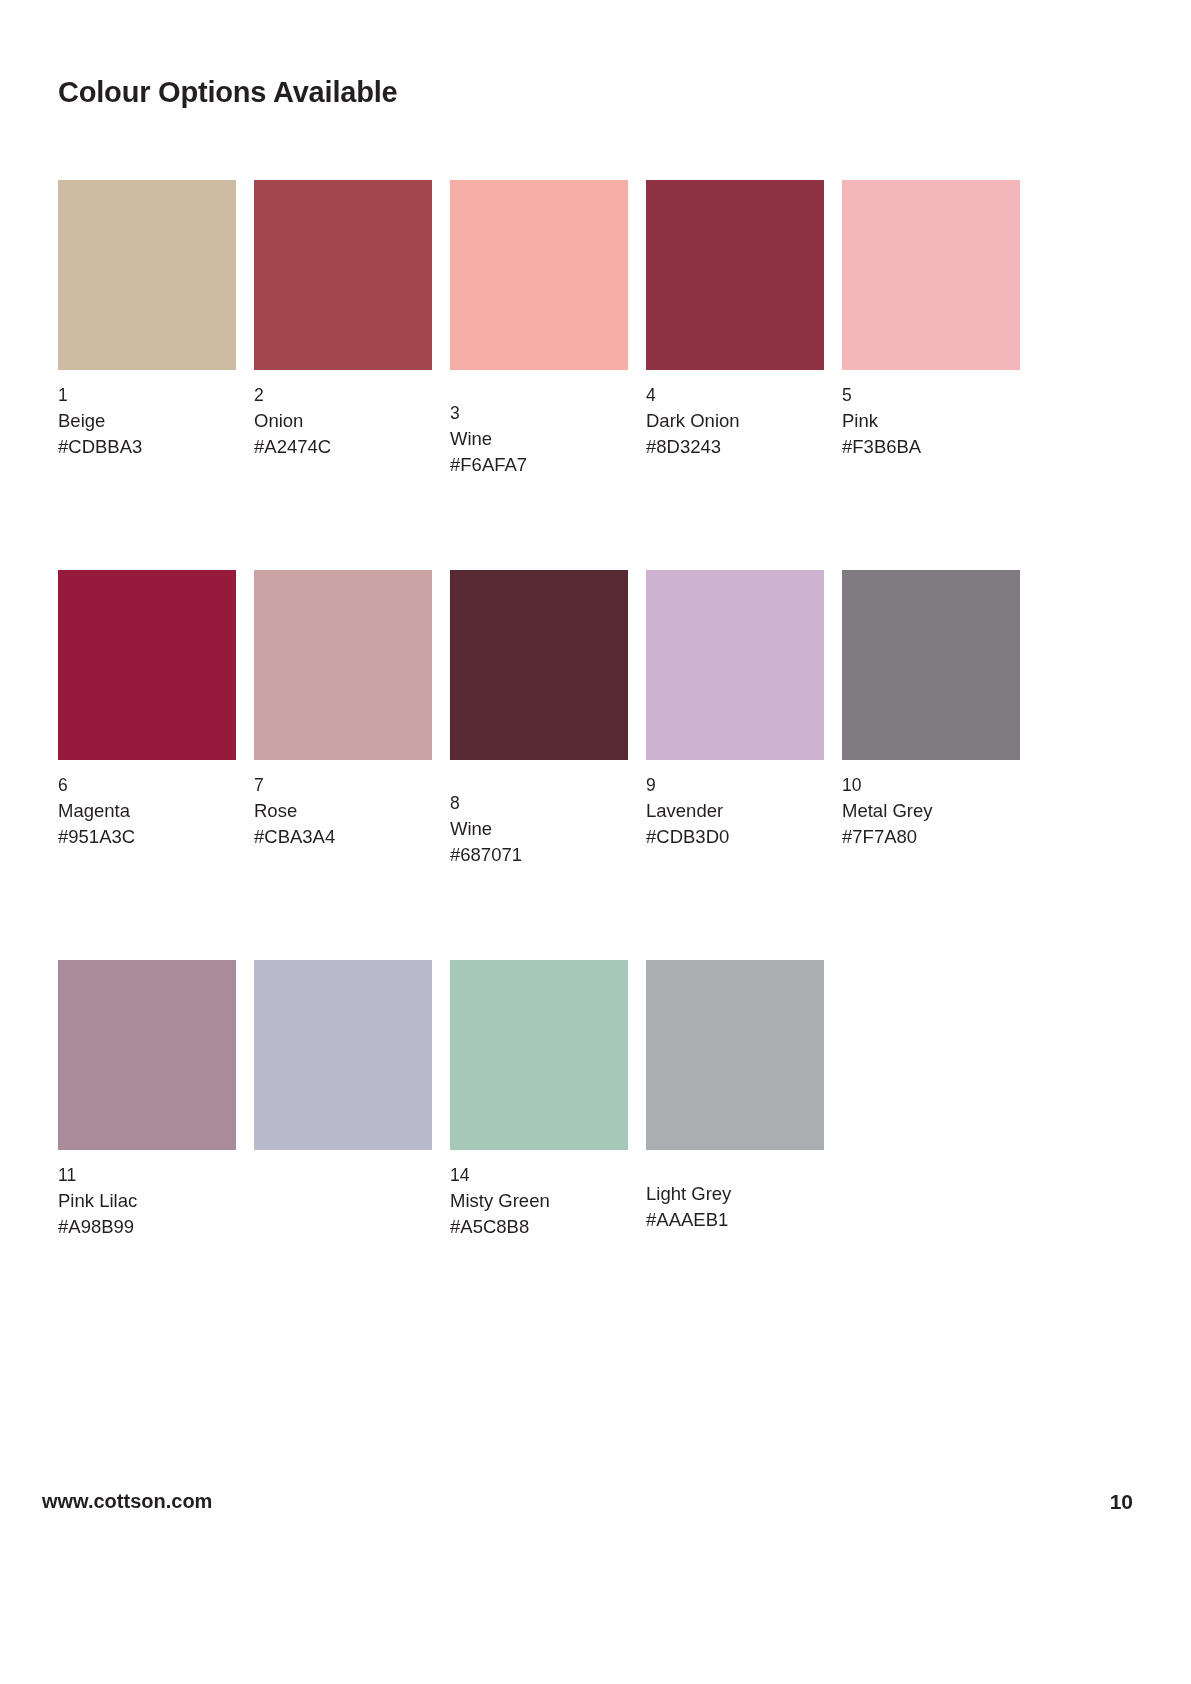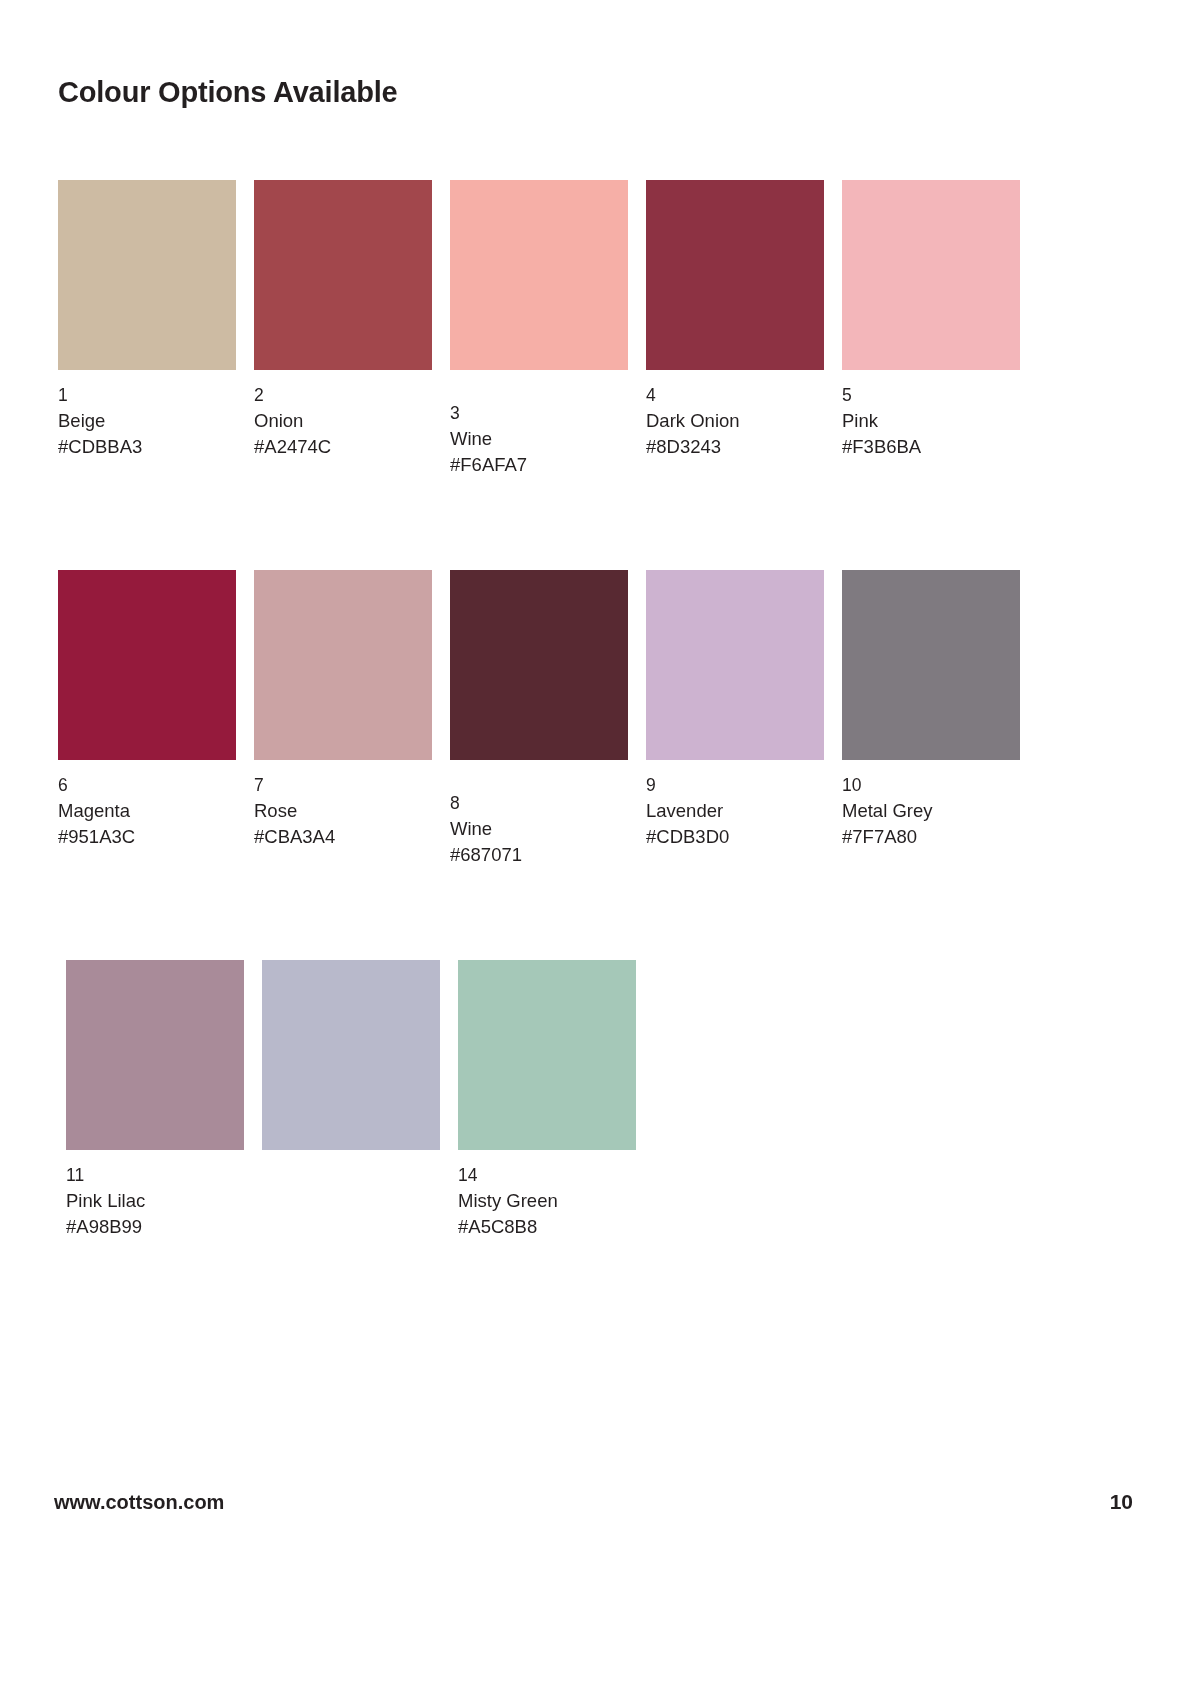--- a/index.html
+++ b/index.html
@@ -37,21 +37,21 @@
     top: 180px;
     width: 964px;
   }
   .swatch-row {
     display: flex;
     width: 100%;
     margin-bottom: 0;
   }
   .row-1 { position: absolute; top: 0; left: 0; height: 372px; }
   .row-2 { position: absolute; top: 390px; left: 0; height: 372px; }
-  .row-3 { position: absolute; top: 780px; left: 8px; height: 372px; }
+  .row-3 { position: absolute; top: 780px; left: 0; height: 372px; }
 
   .swatch-cell {
     width: 178px;
     margin-right: 18px;
     position: relative;
   }
   .swatch-cell:last-child {
     margin-right: 0;
   }
   .swatch-chip {
@@ -78,26 +78,26 @@
     color: #231f20;
     display: block;
   }
   .swatch-hex {
     font-size: 18.5px;
     color: #231f20;
     display: block;
   }
   .footer {
     position: absolute;
-    left: 54px;
+    left: 42px;
     right: 58px;
     bottom: 170px;
     display: flex;
     justify-content: space-between;
-    align-items: center;
+    align-items: flex-start;
   }
   .footer-url {
     font-size: 20px;
     font-weight: bold;
     color: #231f20;
   }
   .footer-page {
     font-size: 21px;
     font-weight: bold;
     color: #231f20;
@@ -208,20 +208,27 @@
           <div class="swatch-chip" style="background-color: rgb(184, 185, 203);"></div>
         </div>
         <div class="swatch-cell">
           <div class="swatch-chip" style="background-color: rgb(165, 200, 184);"></div>
           <div class="swatch-info">
             <span class="swatch-num">14</span>
             <span class="swatch-name">Misty Green</span>
             <span class="swatch-hex">#A5C8B8</span>
           </div>
         </div>
+        <div class="swatch-cell">
+          <div class="swatch-chip" style="background-color: rgb(170, 174, 177);"></div>
+          <div class="swatch-info offset-down">
+            <span class="swatch-name">Light Grey</span>
+            <span class="swatch-hex">#AAAEB1</span>
+          </div>
+        </div>
       </div>
   </div>
 
   <div class="footer">
     <div class="footer-url">www.cottson.com</div>
     <div class="footer-page">10</div>
   </div>
 
 </div>
 

